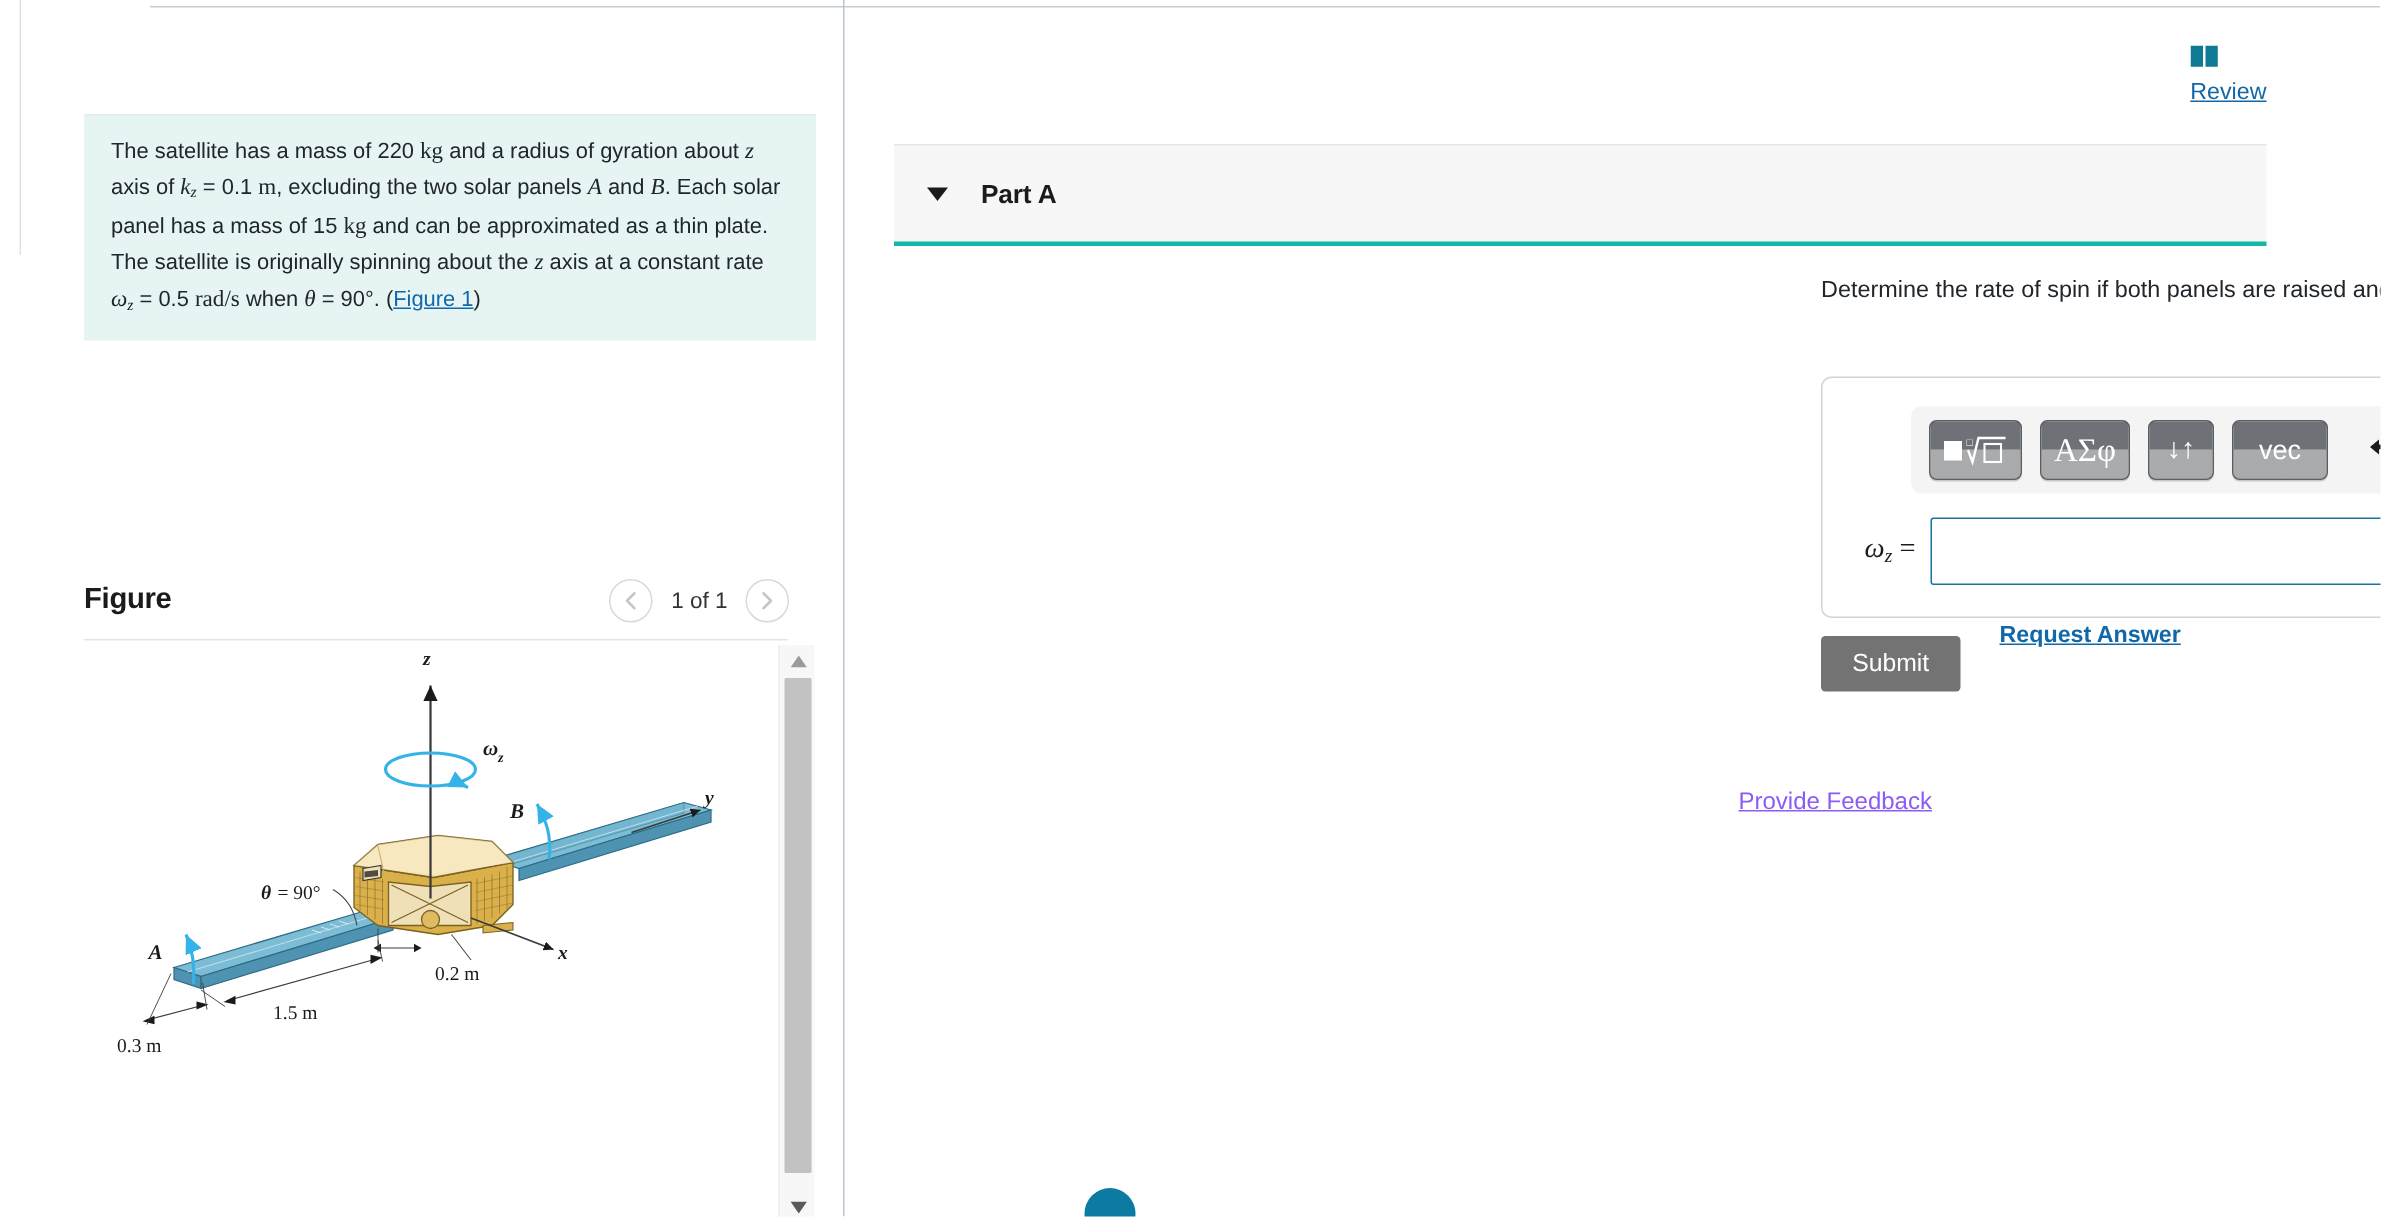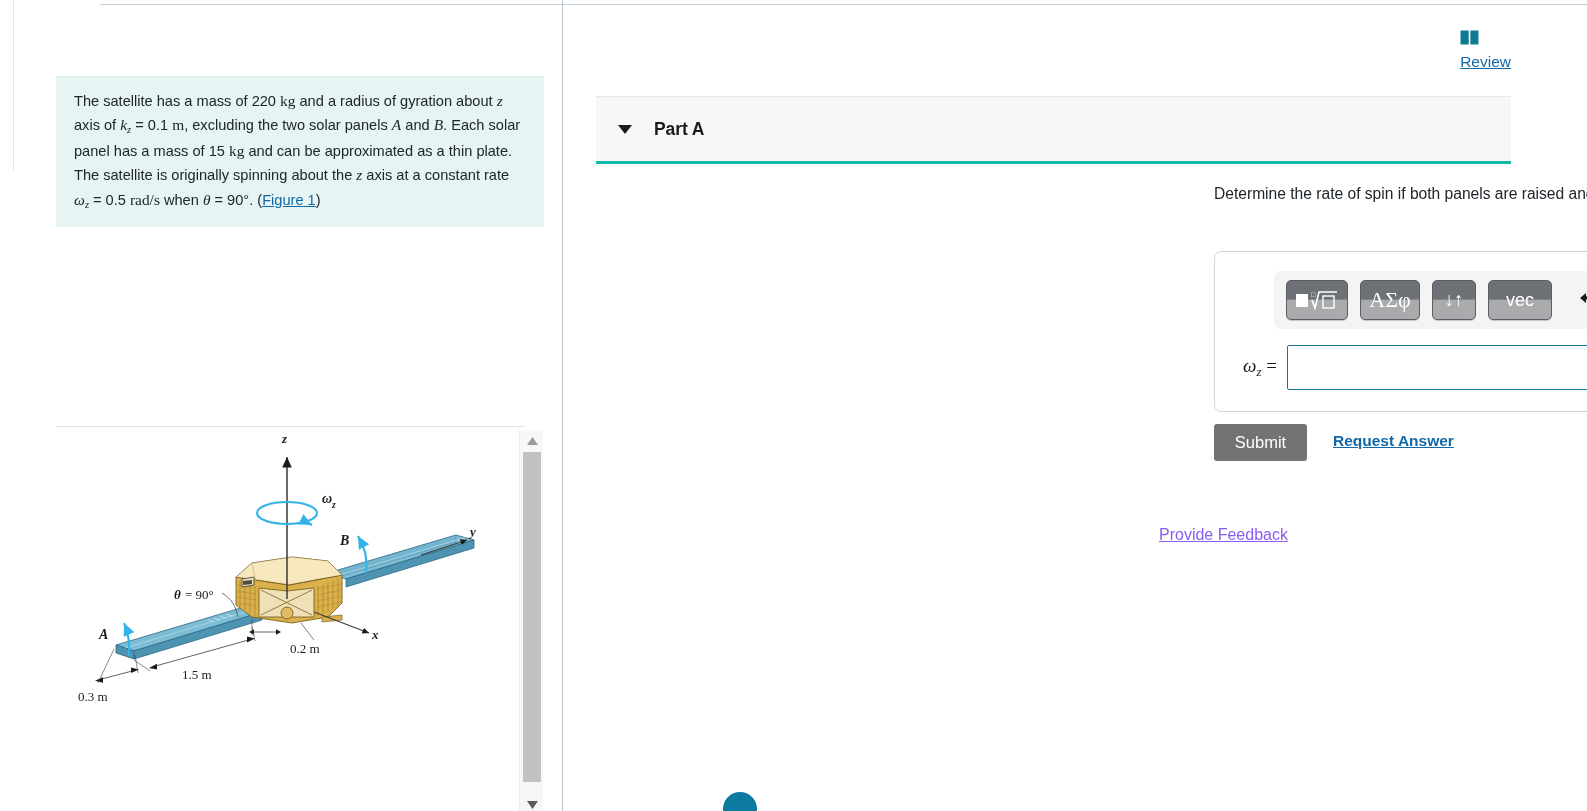--- a/index.html
+++ b/index.html
@@ -210,21 +210,21 @@
   
   .submit-btn {
     position: absolute; left: 651px; top: 424px;
     width: 93px; height: 37px;
     background: #737373; color: #fff;
     border: none; border-radius: 3px;
     font-size: 16.5px; font-family: "Liberation Sans", sans-serif;
     cursor: pointer;
   }
   .request-answer {
-    position: absolute; left: 770px; top: 432px;
+    position: absolute; left: 770px; top: 415px;
     font-size: 15.5px; font-weight: bold;
     color: #1168a8; text-decoration: underline; cursor: pointer;
   }
 
   .provide-feedback {
     position: absolute; left: 596px; top: 526px;
     font-size: 16px; color: #8b5cf6; text-decoration: underline; cursor: pointer;
   }
 
   .bottom-fab {
@@ -247,20 +247,36 @@
   <div class="pane-divider"></div>
 
   <div class="left-pane">
 
     <div class="problem-box">
       <div class="problem-text">
         <span>The satellite has a mass of 220 </span><span class="mupr">kg</span><span> and a radius of gyration about </span><span class="mvar">z</span><span> axis of </span><span class="mvar">k</span><span class="sub">z</span><span> = 0.1 </span><span class="mupr">m</span><span>, excluding the two solar panels </span><span class="mvar">A</span><span> and </span><span class="mvar">B</span><span>. Each solar panel has a mass of 15 </span><span class="mupr">kg</span><span> and can be approximated as a thin plate. The satellite is originally spinning about the </span><span class="mvar">z</span><span> axis at a constant rate </span><span class="mvar">ω</span><span class="sub">z</span><span> = 0.5 </span><span class="mupr">rad/s</span><span> when </span><span class="mvar">θ</span><span> = 90</span><span>°</span><span>. (</span><a href="#">Figure 1</a><span>)</span>
       </div>
     </div>
 
+    <div class="figure-header">
+      <div class="figure-title">Figure</div>
+      <div class="fig-nav">
+        <div class="nav-circle">
+          <svg width="9" height="13" viewBox="0 0 9 13">
+            <polyline points="7,1.5 2,6.5 7,11.5" fill="none" stroke="#c6c6c6" stroke-width="1.7" stroke-linecap="round" stroke-linejoin="round"></polyline>
+          </svg>
+        </div>
+        <div class="fig-count">1 of 1</div>
+        <div class="nav-circle">
+          <svg width="9" height="13" viewBox="0 0 9 13">
+            <polyline points="2,1.5 7,6.5 2,11.5" fill="none" stroke="#c6c6c6" stroke-width="1.7" stroke-linecap="round" stroke-linejoin="round"></polyline>
+          </svg>
+        </div>
+      </div>
+    </div>
     <div class="figure-rule"></div>
 
     <div class="figure-area">
       <div class="figure-canvas">
         <svg width="462" height="390" viewBox="0 0 462 390">
           <defs>
             <marker id="arrowBlk" markerWidth="9" markerHeight="9" refX="7" refY="3.2" orient="auto">
               <path d="M0,0 L7,3.2 L0,6.4 z" fill="#1b1b1b"></path>
             </marker>
             <marker id="arrowBlkS" markerWidth="8" markerHeight="8" refX="6" refY="2.8" orient="auto">

